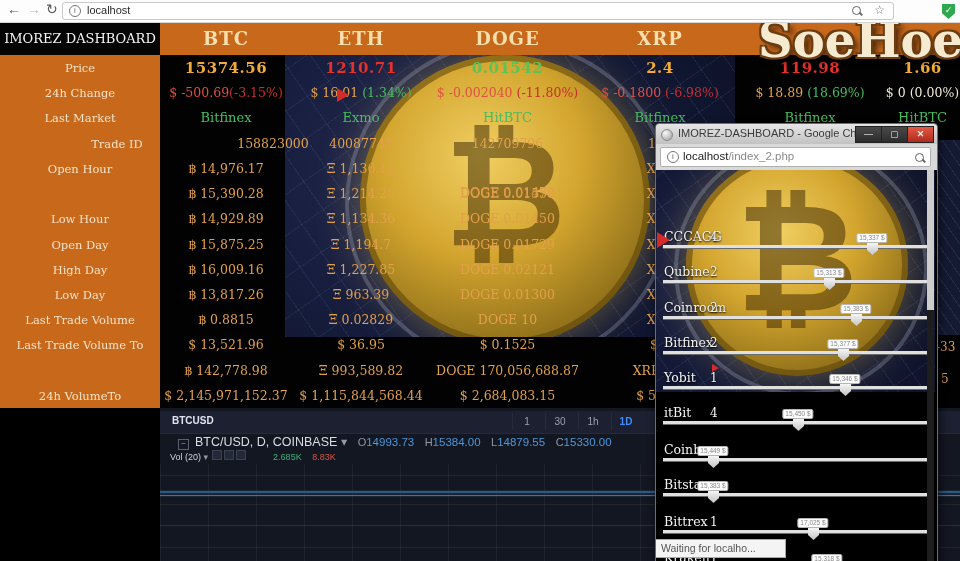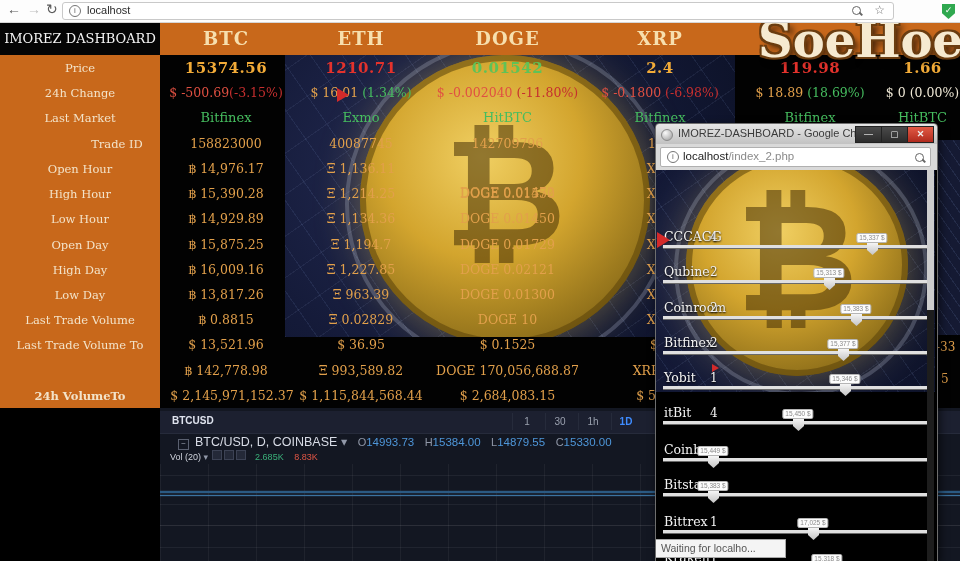--- a/index.html
+++ b/index.html
@@ -71,21 +71,21 @@
   .tv-btn.active{color:#3f8cff;font-weight:bold;}
   .tv-glyph{position:absolute;top:2px;font-size:11px;color:#9aa0ae;cursor:pointer;}
   .tv-icon{position:absolute;top:4px;cursor:pointer;}
   .tv-legend{position:absolute;left:18px;top:26px;font-size:12.5px;color:#d8dce6;white-space:nowrap;}
   .lg-box{display:inline-block;width:9px;height:9px;border:1px solid #5a6070;color:#9aa0ae;
       font-size:8px;line-height:7px;text-align:center;margin-right:6px;}
   .ltr{color:#9198a8;font-size:11px;margin-left:7px;}
   .val{color:#4e96d9;font-size:11.5px;}
   .tv-vol{position:absolute;left:10px;top:42px;font-size:9px;color:#cfd3dc;white-space:nowrap;}
   .vol-box{display:inline-block;width:8px;height:8px;border:1px solid #3c4254;background:#242938;margin:0 1px;}
-  .v-green{color:#3bb07a;margin-left:6px;} .v-red{color:#e05545;margin-left:8px;}
+  .v-green{color:#3bb07a;margin-left:24px;} .v-red{color:#e05545;margin-left:8px;}
   .tv-grid{position:absolute;left:0;top:56px;width:800px;height:97px;
       background:repeating-linear-gradient(90deg,rgba(255,255,255,.05) 0 1px,transparent 1px 48px);}
   .hline{position:absolute;left:0;width:800px;height:1px;background:rgba(255,255,255,.06);}
   .hline.bright{background:rgba(255,255,255,.10);}
   .blue-band{position:absolute;left:0;top:26px;width:800px;height:7px;background:rgba(70,130,190,.12);}
   .blue-line1{position:absolute;left:0;top:27px;width:800px;height:2px;background:#2b5a83;}
   .blue-line2{position:absolute;left:0;top:31px;width:800px;height:1px;background:#3b729f;}
   
   .popup{position:absolute;left:655px;top:123px;width:281px;height:438px;z-index:40;
       background:#000;border:1px solid #6e6e6e;border-radius:4px 4px 0 0;
@@ -151,50 +151,49 @@
     <div class="col-title" style="left:430px;width:155px;">DOGE</div>
     <div class="col-title" style="left:585px;width:150px;">XRP</div>
   </div>
 
 <div class="sidebar" id="sidebar">
     <div class="side-label" style="top:6.0px;">Price</div>
     <div class="side-label" style="top:31.2px;">24h Change</div>
     <div class="side-label" style="top:56.4px;">Last Market</div>
     <div class="side-label" style="top:81.6px;margin-left:37px;">Trade ID</div>
     <div class="side-label" style="top:106.9px;">Open Hour</div>
-    <div class="side-label" style="top:132.1px;">High Hour</div>
     <div class="side-label" style="top:157.3px;">Low Hour</div>
     <div class="side-label" style="top:182.5px;">Open Day</div>
     <div class="side-label" style="top:207.7px;">High Day</div>
     <div class="side-label" style="top:232.9px;">Low Day</div>
     <div class="side-label" style="top:258.1px;">Last Trade Volume</div>
     <div class="side-label" style="top:283.4px;">Last Trade Volume To</div>
-    <div class="side-label" style="top:333.8px;font-weight:bold;">24h VolumeTo</div>
+    <div class="side-label" style="top:333.8px;">24h VolumeTo</div>
   </div>
 <div class="table-bg"></div>
 <div class="bg-art">
   <div class="art-ring" style="left:60px;top:-15px;width:320px;height:320px;"></div>
   <div class="coin" style="left:75px;top:0px;width:290px;height:290px;"></div>
 </div>
 <div class="bg-art-right"></div>
 <div id="dash-cells">
     <div class="cell price c-org-b" style="left:160px;width:132px;top:59.0px;">15374.56</div>
     <div class="cell" style="left:160px;width:132px;top:85.2px;"><span class="c-red">$ -500.69</span><span class="c-red2" style="">(-3.15%)</span></div>
     <div class="cell mkt" style="left:160px;width:132px;top:110.4px;">Bitfinex</div>
-    <div class="cell c-org" style="left:160px;width:132px;top:135.6px;">158823000</div>
+    <div class="cell c-org" style="left:160px;width:132px;top:135.6px;padding-left:47px;">158823000</div>
     <div class="cell c-org" style="left:160px;width:132px;top:160.9px;">฿ 14,976.17</div>
     <div class="cell c-org" style="left:160px;width:132px;top:186.1px;">฿ 15,390.28</div>
     <div class="cell c-org" style="left:160px;width:132px;top:211.3px;">฿ 14,929.89</div>
     <div class="cell c-org" style="left:160px;width:132px;top:236.5px;">฿ 15,875.25</div>
     <div class="cell c-org" style="left:160px;width:132px;top:261.7px;">฿ 16,009.16</div>
     <div class="cell c-org" style="left:160px;width:132px;top:286.9px;">฿ 13,817.26</div>
     <div class="cell c-org" style="left:160px;width:132px;top:312.1px;">฿ 0.8815</div>
     <div class="cell c-org" style="left:160px;width:132px;top:337.4px;">$ 13,521.96</div>
     <div class="cell c-org" style="left:160px;width:132px;top:362.6px;">฿ 142,778.98</div>
-    <div class="cell c-org" style="left:160px;width:132px;top:387.8px;padding-left:6px;">$ 2,145,971,152.37</div>
+    <div class="cell c-org" style="left:160px;width:132px;top:387.8px;">$ 2,145,971,152.37</div>
     <div class="cell price c-redp" style="left:292px;width:138px;top:59.0px;">1210.71</div>
     <div class="cell" style="left:292px;width:138px;top:85.2px;"><span class="c-org">$ 16.01</span><span class="c-green" style="margin-left: 4px;">(1.34%)</span></div>
     <div class="cell mkt" style="left:292px;width:138px;top:110.4px;">Exmo</div>
     <div class="cell c-org" style="left:292px;width:138px;top:135.6px;">40087745</div>
     <div class="cell c-org" style="left:292px;width:138px;top:160.9px;">Ξ 1,136.11</div>
     <div class="cell c-org" style="left:292px;width:138px;top:186.1px;">Ξ 1,214.25</div>
     <div class="cell c-org" style="left:292px;width:138px;top:211.3px;">Ξ 1,134.36</div>
     <div class="cell c-org" style="left:292px;width:138px;top:236.5px;">Ξ 1,194.7</div>
     <div class="cell c-org" style="left:292px;width:138px;top:261.7px;">Ξ 1,227.85</div>
     <div class="cell c-org" style="left:292px;width:138px;top:286.9px;">Ξ 963.39</div>

